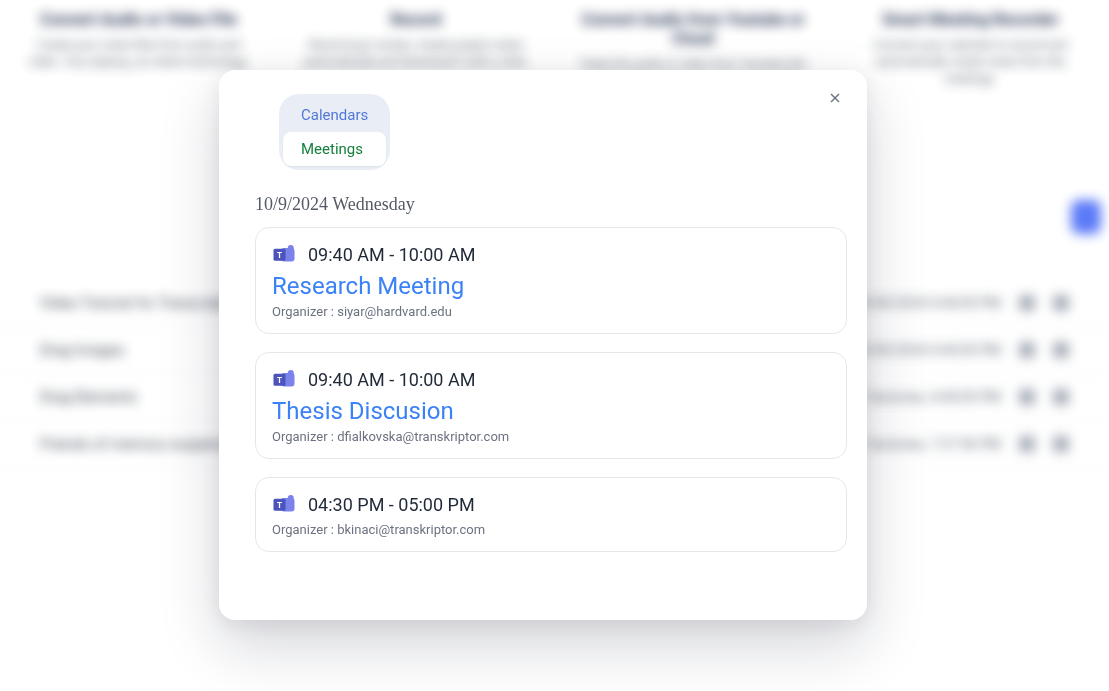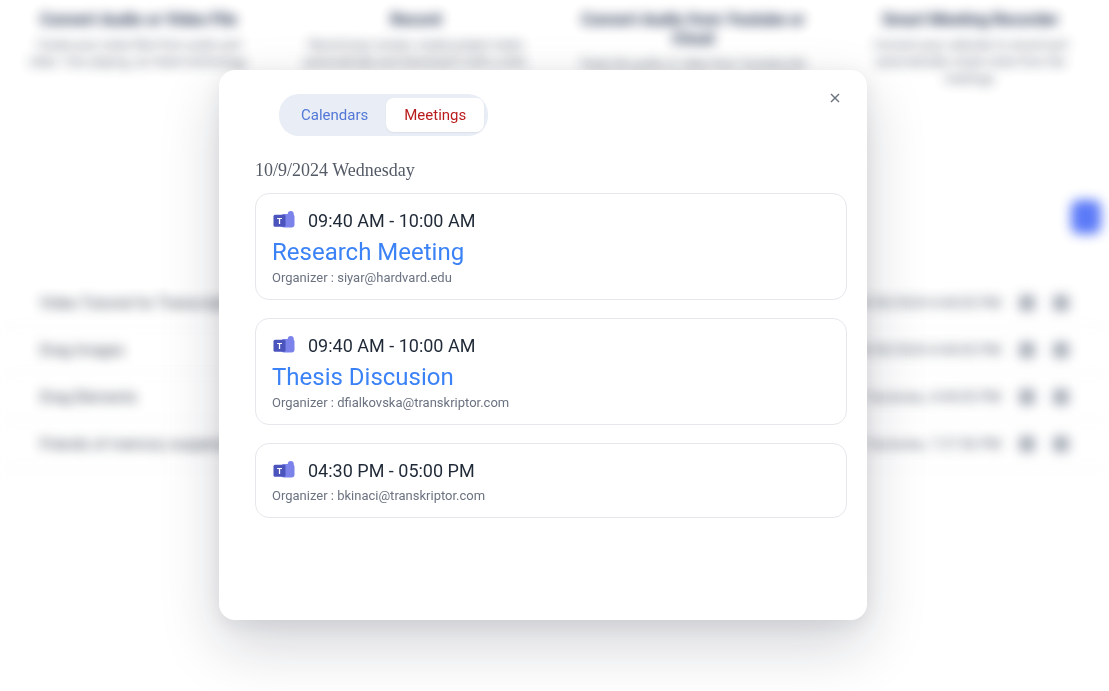--- a/index.html
+++ b/index.html
@@ -123,31 +123,32 @@
     }
 
     .tab-switch {
       display: inline-flex;
       background: #e9eef6;
       border-radius: 20px;
       padding: 4px;
       width: fit-content;
       margin-left: 36px;
       margin-bottom: 16px;
+      flex-direction: column;
     }
     .tab-switch-item {
       padding: 8px 18px;
       font-size: 15px;
       border-radius: 8px;
       cursor: pointer;
       color: #5277d6;
     }
     .tab-switch-item.active {
       background: #ffffff;
-      color: #b91c1c;
+      color: #15803d;
       box-shadow: 0 1px 2px rgba(0,0,0,0.06);
     }
 
     .meeting-scroll {
       overflow-y: scroll;
       flex: 1;
       padding-right: 8px;
       padding-left: 12px;
     }
     .meeting-scroll::-webkit-scrollbar {

